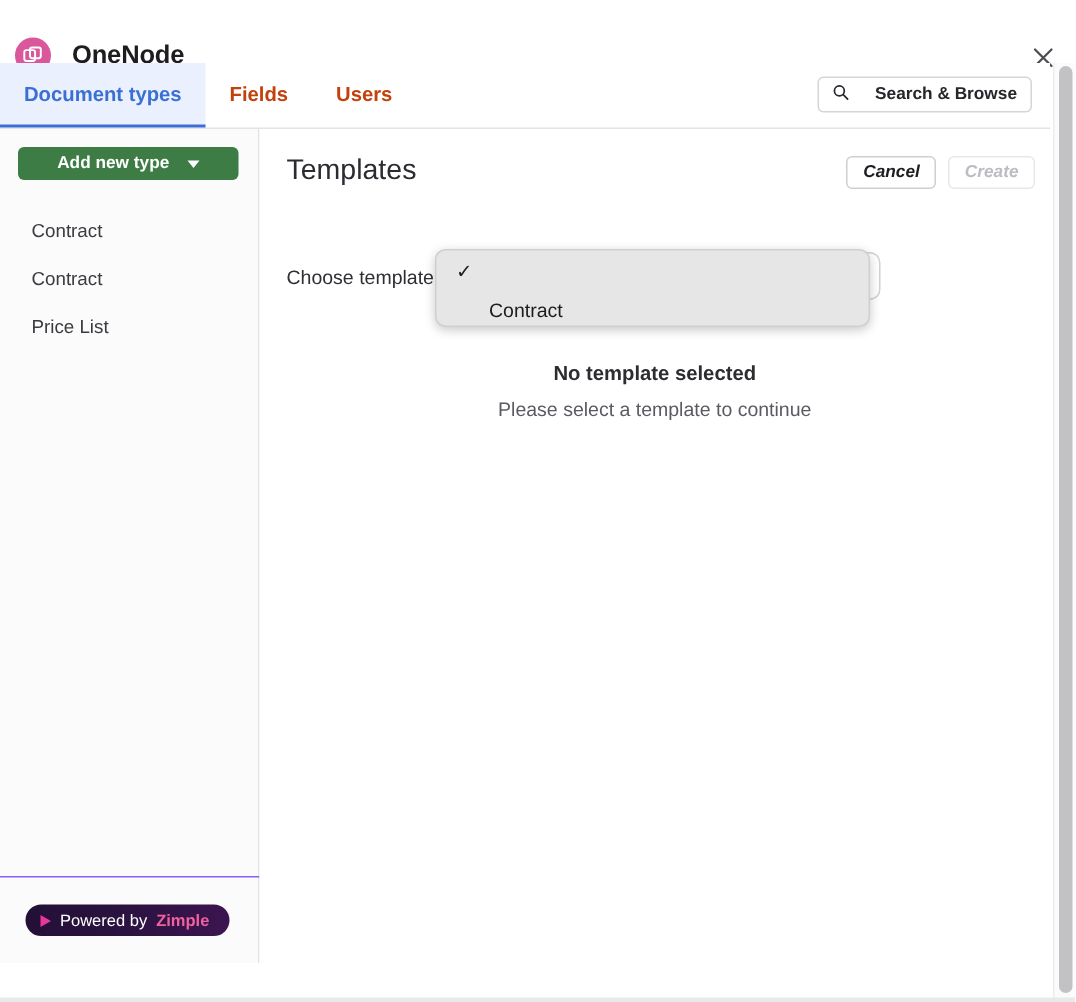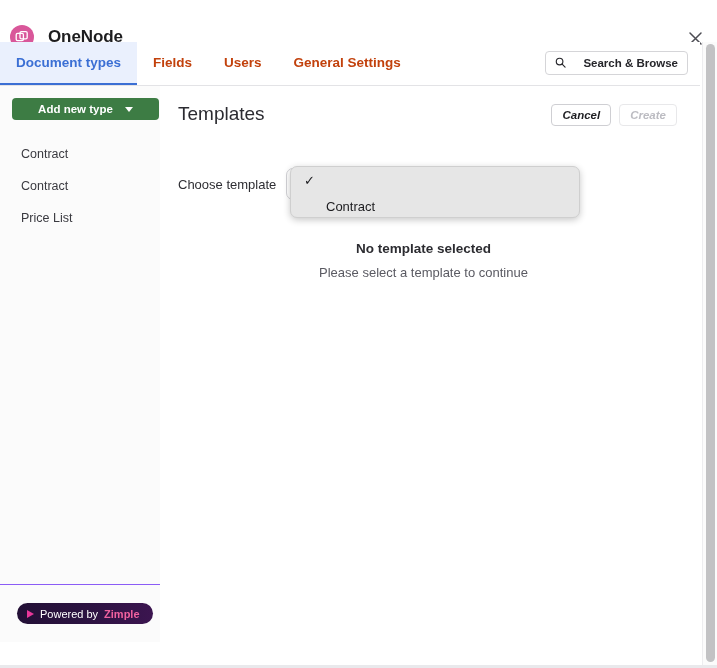--- a/index.html
+++ b/index.html
@@ -183,21 +183,21 @@
   }
   .zimple-name {
     font-size: 11px;
     color: #f0619f;
     font-weight: bold;
   }
 
   
   .main {
     position: absolute;
-    top: 86px; left: 160px;
+    top: 86px; left: 173px;
     width: 527px;
     height: 582px;
     background: #ffffff;
   }
   .panel-head {
     position: relative;
     height: 56px;
   }
   .panel-title {
     position: absolute;
@@ -355,23 +355,20 @@
 
   <div class="tabbar">
     <div class="tab active">
       <span>Document types</span>
     </div>
     <div class="tab">
       <span>Fields</span>
     </div>
     <div class="tab">
       <span>Users</span>
-    </div>
-    <div class="tab">
-      <span>General Settings</span>
     </div>
 
     <div class="search-browse">
       <span>
         <svg width="11" height="11" viewBox="0 0 12 12" aria-hidden="true">
           <circle cx="5" cy="5" r="3.6" fill="none" stroke="#26262b" stroke-width="1.25"></circle>
           <path d="M7.8 7.8 L11 11" stroke="#26262b" stroke-width="1.25" stroke-linecap="round"></path>
         </svg>
       </span>
       <span>Search &amp; Browse</span>

